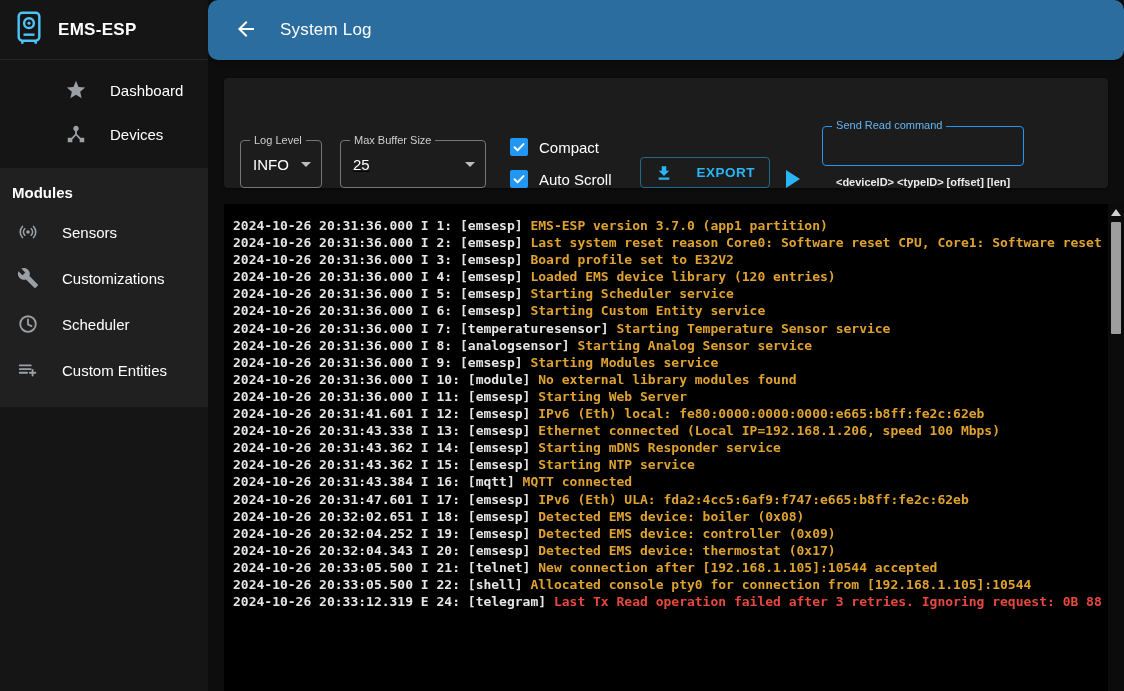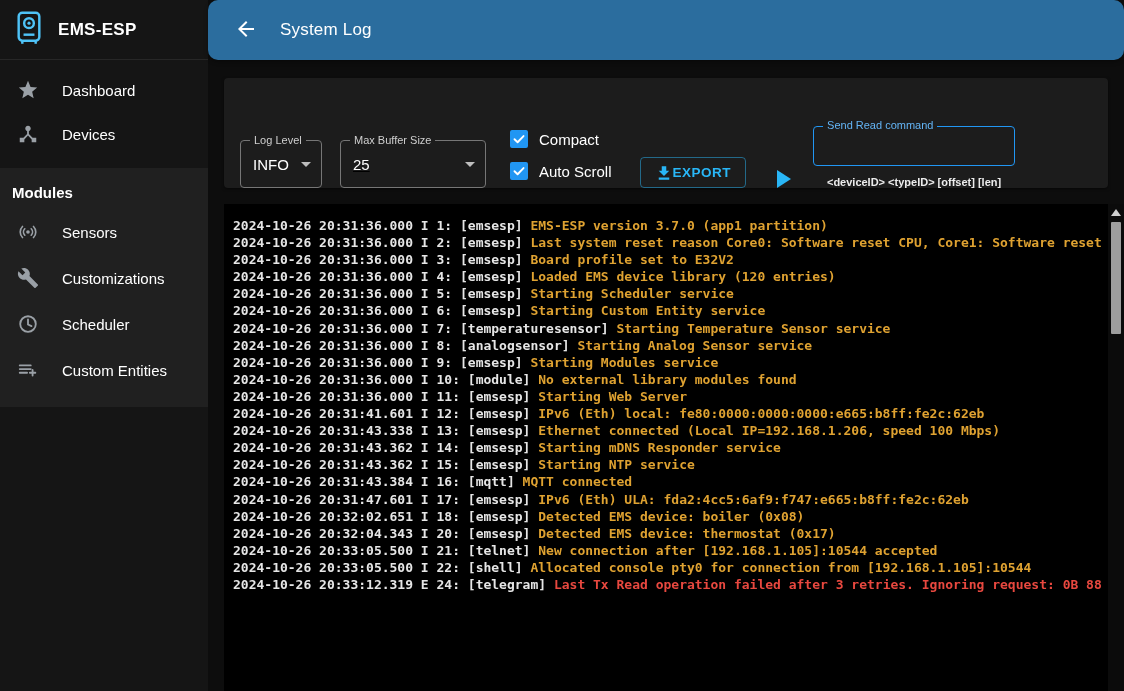--- a/index.html
+++ b/index.html
@@ -4,21 +4,21 @@
 <style>
   * { margin:0; padding:0; box-sizing:border-box; }
   html,body { width:1124px; height:691px; overflow:hidden; background:#0d0d0d;
               font-family:"Liberation Sans", sans-serif; }
   .app { display:flex; width:1124px; height:691px; }
 
   
   .sidebar { width:208px; flex-shrink:0; background:#151515; color:#fff; display:flex; flex-direction:column; }
   .sidebar-header { height:60px; display:flex; align-items:center; gap:14px; padding:8px 14px; border-bottom:1px solid #272727; }
   .app-title { font-size:17px; font-weight:bold; letter-spacing:.3px; }
-  .nav { padding:8px 0 12px; }
+  .nav { padding:8px 0 12px;margin-left:48px; }
   .nav-item, .module-item { display:flex; align-items:center; gap:22px; padding:10px 16px; font-size:15px; font-weight:500; cursor:pointer; }
   .nav-icon { width:24px; height:24px; display:flex; align-items:center; justify-content:center; flex-shrink:0; }
   .modules { background:#202020; padding:6px 0 14px; }
   .modules-title { font-size:15px; font-weight:bold; padding:10px 12px 8px; }
   .module-item { padding:11px 16px; }
 
   
   .main { flex:1; min-width:0; display:flex; flex-direction:column; }
   .appbar { height:60px; flex-shrink:0; background:var(--appbar,#2b6d9e); color:#fff;
             display:flex; align-items:center; gap:20px; padding:0 24px; box-shadow:0 2px 4px rgba(0,0,0,.35);border-radius:10px; }
@@ -30,30 +30,30 @@
   .card { margin:18px 16px 0; height:110px; background:#1c1c1c; border-radius:4px;
           display:flex; align-items:flex-end; padding:0 16px; box-shadow:0 1px 3px rgba(0,0,0,.5); }
   .select { position:relative; height:48px; border:1px solid #767676; border-radius:4px; background:#1c1c1c;
             display:flex; align-items:center; justify-content:space-between; padding:0 10px 0 12px; margin-right:18px; cursor:pointer; }
   .select.small { width:82px; }
   .select.wide  { width:146px;text-decoration:underline; }
   .select-label { position:absolute; top:-7px; left:9px; font-size:11px; color:#cfcfcf; background:#1c1c1c; padding:0 4px; white-space:nowrap; }
   .select-value { font-size:15px; color:#fff; }
   .caret { width:0; height:0; border-left:5px solid transparent; border-right:5px solid transparent; border-top:5px solid #bdbdbd; }
 
-  .checks { display:flex; flex-direction:column; gap:14px; margin:0 28px 8px 6px; }
+  .checks { display:flex; flex-direction:column; gap:14px; margin:0 28px 0 6px; }
   .checkbox { display:flex; align-items:center; gap:11px; font-size:15px; color:#fff; cursor:pointer; }
   .box { width:18px; height:18px; border-radius:2px; border:2px solid #9e9e9e; display:flex; align-items:center; justify-content:center; flex-shrink:0; }
   .checkbox .box svg { opacity:0; }
   .checkbox.checked .box { background:var(--primary,#2196f3); border-color:var(--primary,#2196f3); }
   .checkbox.checked .box svg { opacity:1; }
 
-  .export-btn { display:flex; align-items:center; gap:0; background:none; cursor:pointer;
+  .export-btn { display:flex; align-items:center; gap:24px; background:none; cursor:pointer;
                 border:1px solid rgba(41,182,246,.5); border-radius:4px; height:31px; padding:0 14px;
-                color:var(--accent,#29b6f6); font-family:inherit; font-size:13.5px; font-weight:bold; letter-spacing:.5px; margin-right:31px; }
+                color:var(--accent,#29b6f6); font-family:inherit; font-size:13.5px; font-weight:bold; letter-spacing:.5px; margin-right:16px; }
   .play { width:0; height:0; border-top:9px solid transparent; border-bottom:9px solid transparent;
           border-left:14px solid var(--accent,#29b6f6); margin-right:22px; cursor:pointer; }
 
   .send { display:flex; flex-direction:column; }
   .send-wrap { position:relative; width:202px; height:40px; border:1.5px solid var(--primary,#2196f3); border-radius:4px; }
   .send-label { position:absolute; top:-8px; left:9px; font-size:11px; color:#64b5f6; background:#1c1c1c; padding:0 4px; font-weight:500; white-space:nowrap; }
   .send-input { width:100%; height:100%; background:none; border:none; outline:none; color:#fff; font-size:14px; padding:0 10px; font-family:inherit; }
   .send-helper { font-size:11px; font-weight:bold; color:#ececec; text-align:center; margin-top:10px; }
 
   
@@ -236,20 +236,21 @@
             <div class="log-line"><span>2024-10-26 20:31:36.000 I 9: [emsesp] </span><span class="log-msg">Starting Modules service</span></div>
             <div class="log-line"><span>2024-10-26 20:31:36.000 I 10: [module] </span><span class="log-msg">No external library modules found</span></div>
             <div class="log-line"><span>2024-10-26 20:31:36.000 I 11: [emsesp] </span><span class="log-msg">Starting Web Server</span></div>
             <div class="log-line"><span>2024-10-26 20:31:41.601 I 12: [emsesp] </span><span class="log-msg">IPv6 (Eth) local: fe80:0000:0000:0000:e665:b8ff:fe2c:62eb</span></div>
             <div class="log-line"><span>2024-10-26 20:31:43.338 I 13: [emsesp] </span><span class="log-msg">Ethernet connected (Local IP=192.168.1.206, speed 100 Mbps)</span></div>
             <div class="log-line"><span>2024-10-26 20:31:43.362 I 14: [emsesp] </span><span class="log-msg">Starting mDNS Responder service</span></div>
             <div class="log-line"><span>2024-10-26 20:31:43.362 I 15: [emsesp] </span><span class="log-msg">Starting NTP service</span></div>
             <div class="log-line"><span>2024-10-26 20:31:43.384 I 16: [mqtt] </span><span class="log-msg">MQTT connected</span></div>
             <div class="log-line"><span>2024-10-26 20:31:47.601 I 17: [emsesp] </span><span class="log-msg">IPv6 (Eth) ULA: fda2:4cc5:6af9:f747:e665:b8ff:fe2c:62eb</span></div>
             <div class="log-line"><span>2024-10-26 20:32:02.651 I 18: [emsesp] </span><span class="log-msg">Detected EMS device: boiler (0x08)</span></div>
+            <div class="log-line"><span>2024-10-26 20:32:04.252 I 19: [emsesp] </span><span class="log-msg">Detected EMS device: controller (0x09)</span></div>
             <div class="log-line"><span>2024-10-26 20:32:04.343 I 20: [emsesp] </span><span class="log-msg">Detected EMS device: thermostat (0x17)</span></div>
             <div class="log-line"><span>2024-10-26 20:33:05.500 I 21: [telnet] </span><span class="log-msg">New connection after [192.168.1.105]:10544 accepted</span></div>
             <div class="log-line"><span>2024-10-26 20:33:05.500 I 22: [shell] </span><span class="log-msg">Allocated console pty0 for connection from [192.168.1.105]:10544</span></div>
             <div class="log-line"><span>2024-10-26 20:33:12.319 E 24: [telegram] </span><span class="log-msg err">Last Tx Read operation failed after 3 retries. Ignoring request: 0B 88</span></div>
           </div>
         <div class="vscroll">
           <span class="sb-up"></span>
           <span class="sb-thumb"></span>
         </div>
       </div>

